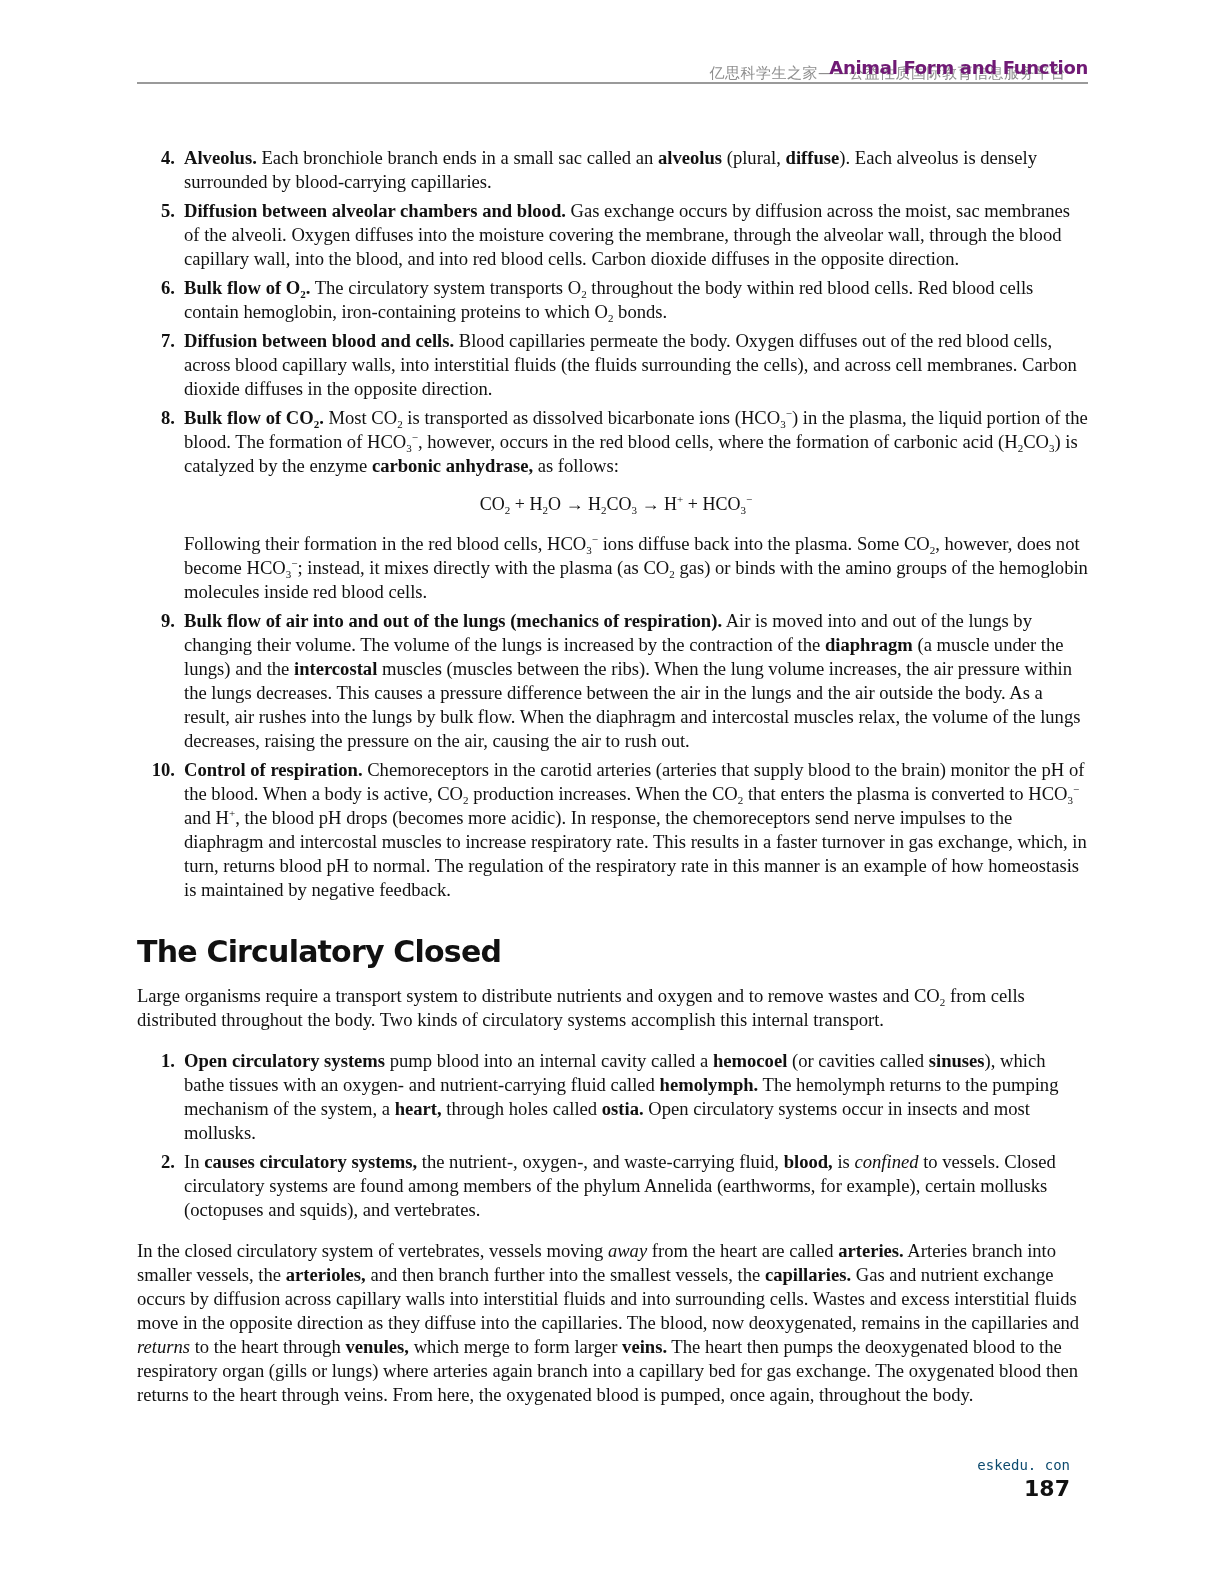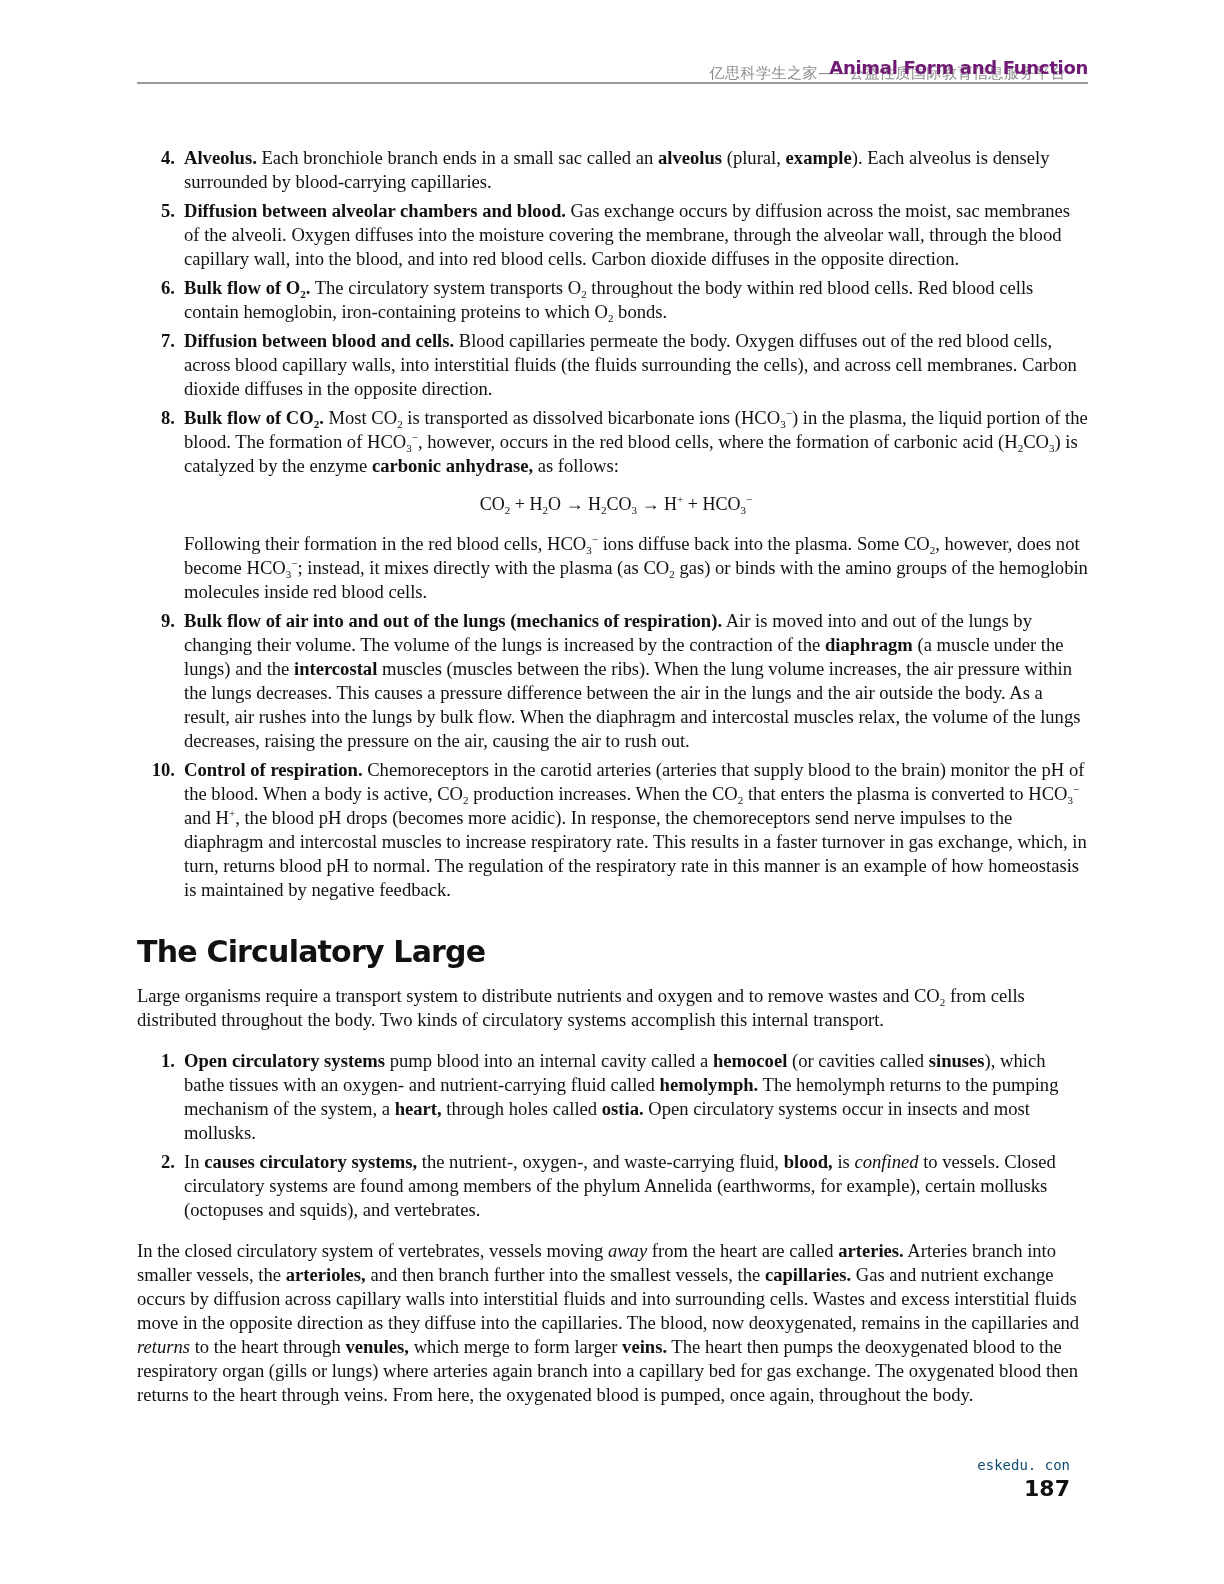--- a/index.html
+++ b/index.html
@@ -37,21 +37,21 @@
 <div class="page">
 
   <div class="header">
     <span class="watermark">亿思科学生之家——公益性质国际教育信息服务平台</span>
     <span class="running-title">Animal Form and Function</span>
   </div>
 
   <ol class="steps body-text" style="top:146px;">
 
     <li>
-      <span class="num">4.</span><b>Alveolus.</b><span> Each bronchiole branch ends in a small sac called an </span><b>alveolus</b><span> (plural, </span><b>example</b><span>). Each alveolus is densely surrounded by blood-carrying capillaries.</span>
+      <span class="num">4.</span><b>Alveolus.</b><span> Each bronchiole branch ends in a small sac called an </span><b>alveolus</b><span> (plural, </span><b>diffuse</b><span>). Each alveolus is densely surrounded by blood-carrying capillaries.</span>
     </li>
 
     <li>
       <span class="num">5.</span><b>Diffusion between alveolar chambers and blood.</b><span> Gas exchange occurs by diffusion across the moist, sac membranes of the alveoli. Oxygen diffuses into the moisture covering the membrane, through the alveolar wall, through the blood capillary wall, into the blood, and into red blood cells. Carbon dioxide diffuses in the opposite direction.</span>
     </li>
 
     <li>
       <span class="num">6.</span><b><span>Bulk flow of O</span><sub>2</sub><span>.</span></b><span> The circulatory system transports O</span><sub>2</sub><span> throughout the body within red blood cells. Red blood cells contain hemoglobin, iron-containing proteins to which O</span><sub>2</sub><span> bonds.</span>
     </li>
 
@@ -79,21 +79,21 @@
 
     <li>
       <span class="num">9.</span><b>Bulk flow of air into and out of the lungs (mechanics of respiration).</b><span> Air is moved into and out of the lungs by changing their volume. The volume of the lungs is increased by the contraction of the </span><b>diaphragm</b><span> (a muscle under the lungs) and the </span><b>intercostal</b><span> muscles (muscles between the ribs). When the lung volume increases, the air pressure within the lungs decreases. This causes a pressure difference between the air in the lungs and the air outside the body. As a result, air rushes into the lungs by bulk flow. When the diaphragm and intercostal muscles relax, the volume of the lungs decreases, raising the pressure on the air, causing the air to rush out.</span>
     </li>
 
     <li>
       <span class="num">10.</span><b>Control of respiration.</b><span> Chemoreceptors in the carotid arteries (arteries that supply blood to the brain) monitor the pH of the blood. When a body is active, CO</span><sub>2</sub><span> production increases. When the CO</span><sub>2</sub><span> that enters the plasma is converted to HCO</span><sub>3</sub><sup>−</sup><span> and H</span><sup>+</sup><span>, the blood pH drops (becomes more acidic). In response, the chemoreceptors send nerve impulses to the diaphragm and intercostal muscles to increase respiratory rate. This results in a faster turnover in gas exchange, which, in turn, returns blood pH to normal. The regulation of the respiratory rate in this manner is an example of how homeostasis is maintained by negative feedback.</span>
     </li>
   </ol>
 
-  <h2 class="section-title">The Circulatory Large</h2>
+  <h2 class="section-title">The Circulatory Closed</h2>
 
   <p class="para body-text" style="top:984px;"><span>Large organisms require a transport system to distribute nutrients and oxygen and to remove wastes and CO</span><sub>2</sub><span> from cells distributed throughout the body. Two kinds of circulatory systems accomplish this internal transport.</span></p>
 
   <ol class="steps body-text" style="top:1049px;">
     <li>
       <span class="num">1.</span><b>Open circulatory systems</b><span> pump blood into an internal cavity called a </span><b>hemocoel</b><span> (or cavities called </span><b>sinuses</b><span>), which bathe tissues with an oxygen- and nutrient-carrying fluid called </span><b>hemolymph.</b><span> The hemolymph returns to the pumping mechanism of the system, a </span><b>heart,</b><span> through holes called </span><b>ostia.</b><span> Open circulatory systems occur in insects and most mollusks.</span>
     </li>
     <li>
       <span class="num">2.</span><span>In </span><b>causes circulatory systems,</b><span> the nutrient-, oxygen-, and waste-carrying fluid, </span><b>blood,</b><span> is </span><i>confined</i><span> to vessels. Closed circulatory systems are found among members of the phylum Annelida (earthworms, for example), certain mollusks (octopuses and squids), and vertebrates.</span>
     </li>

